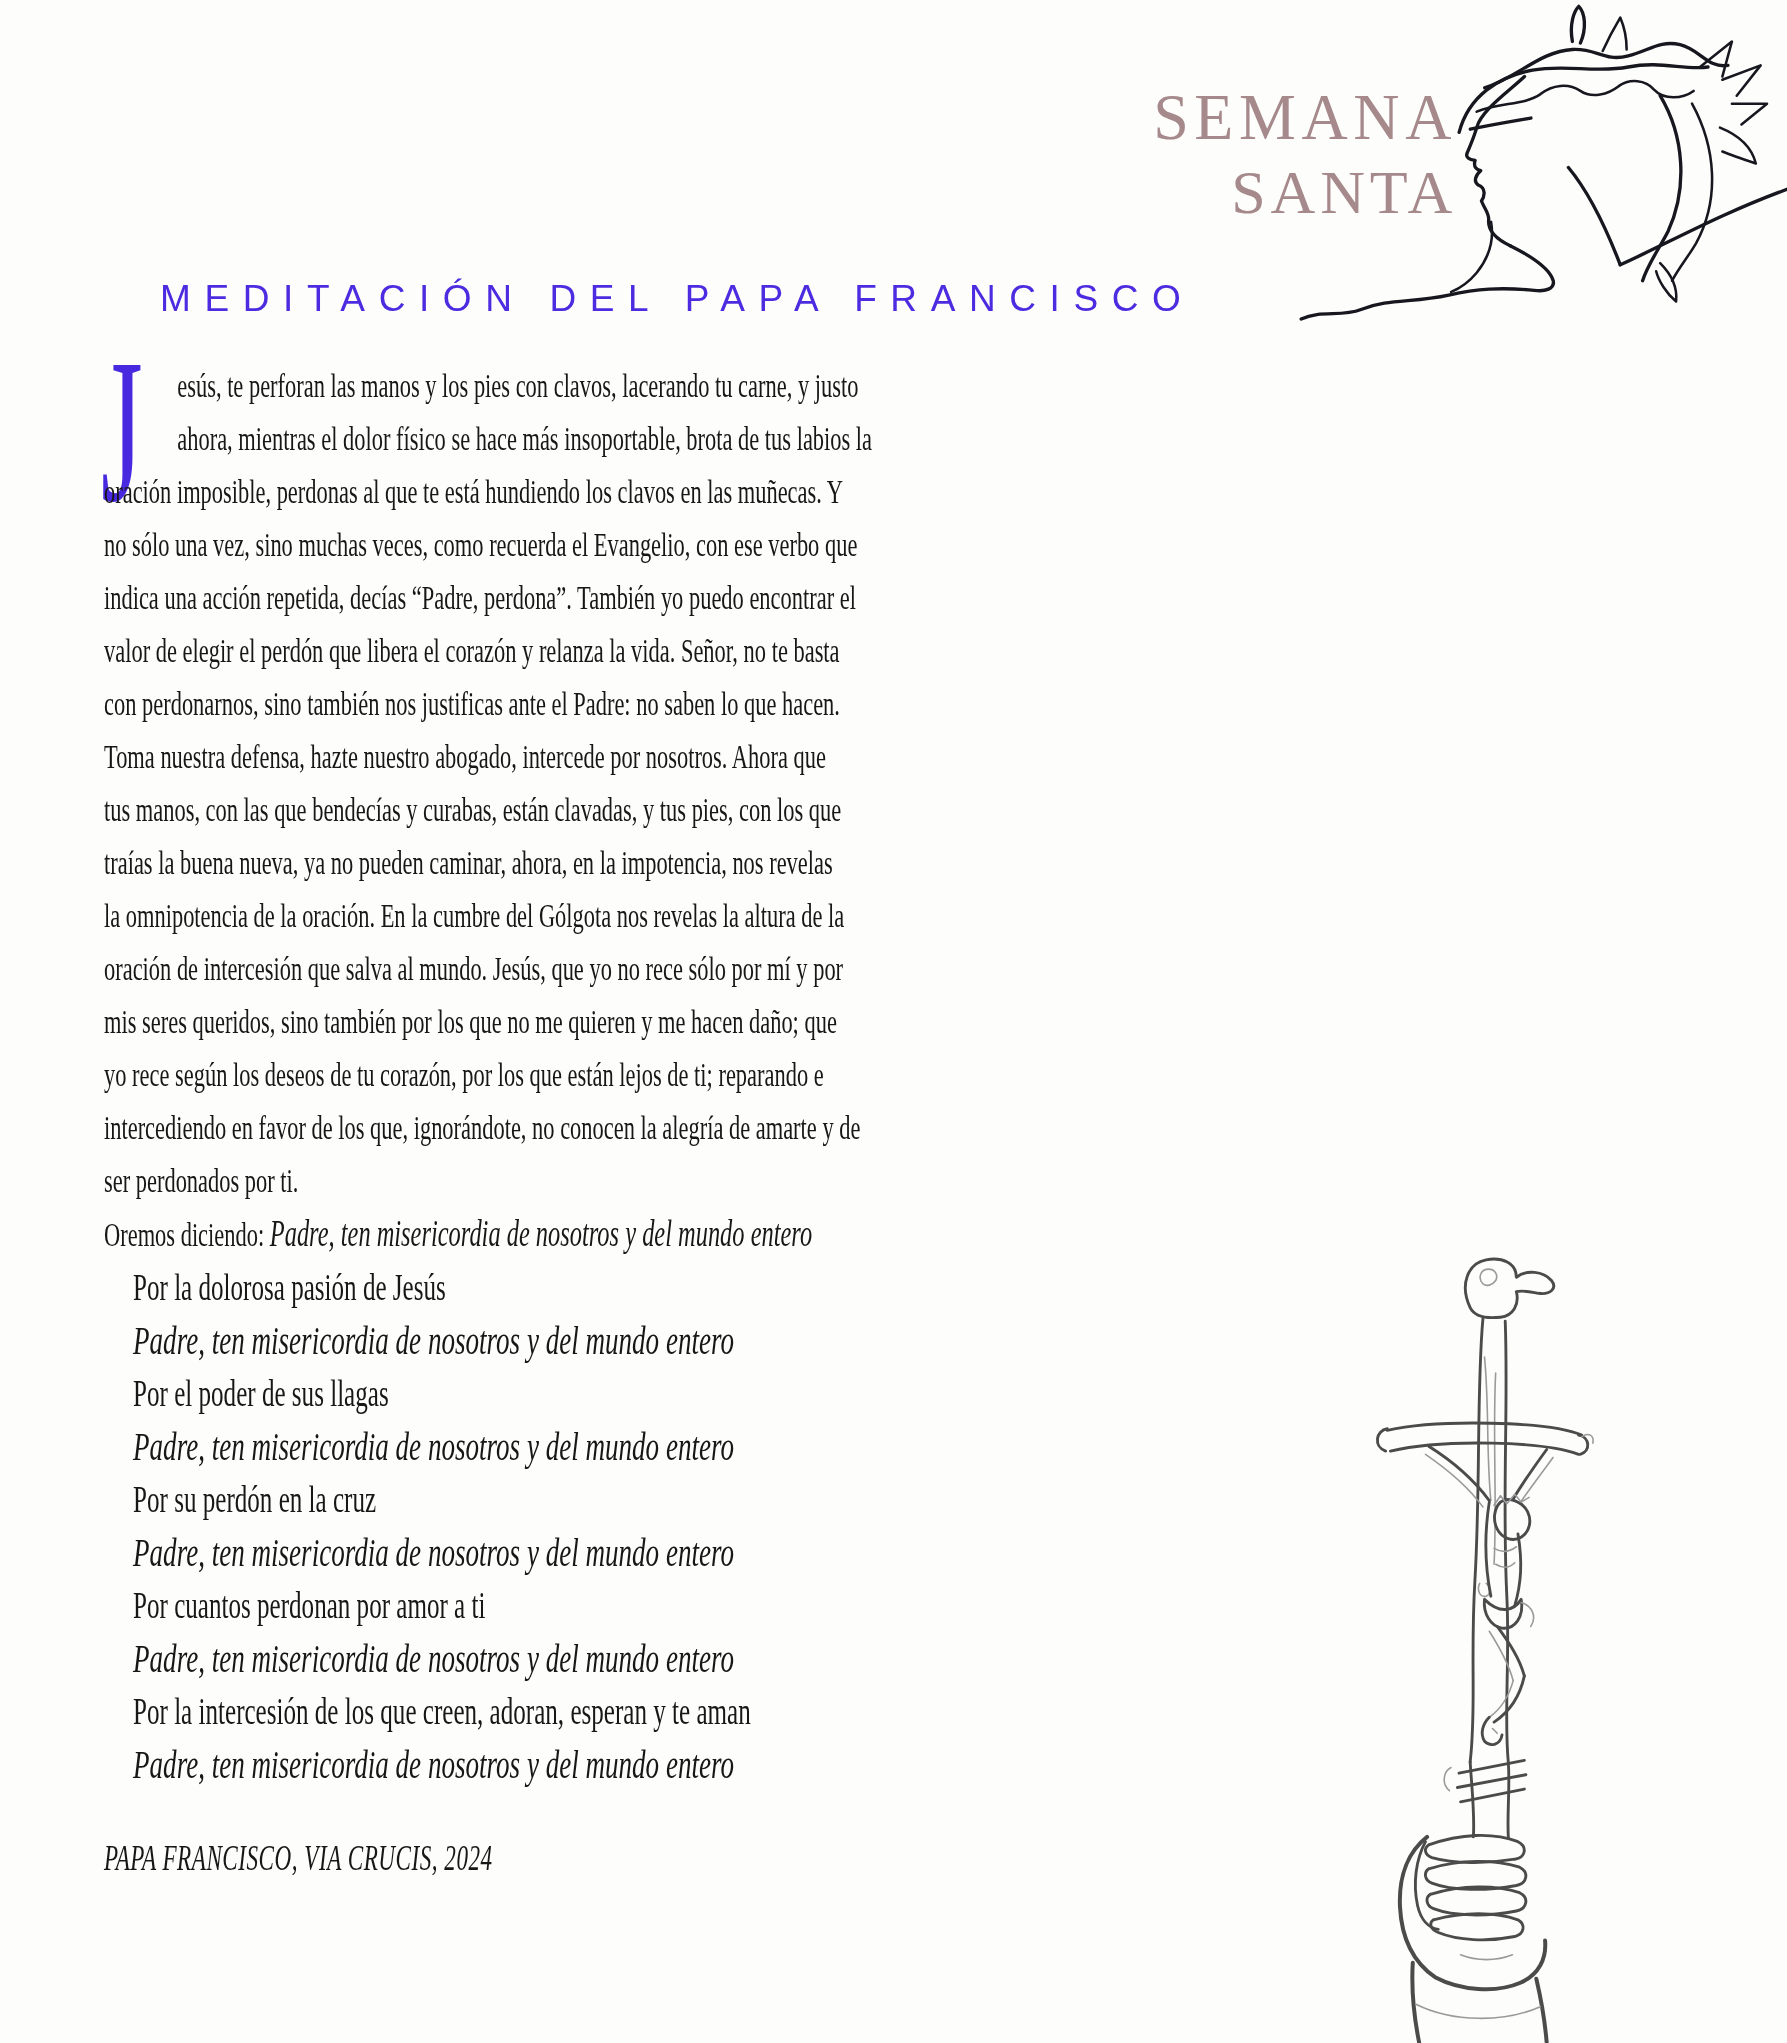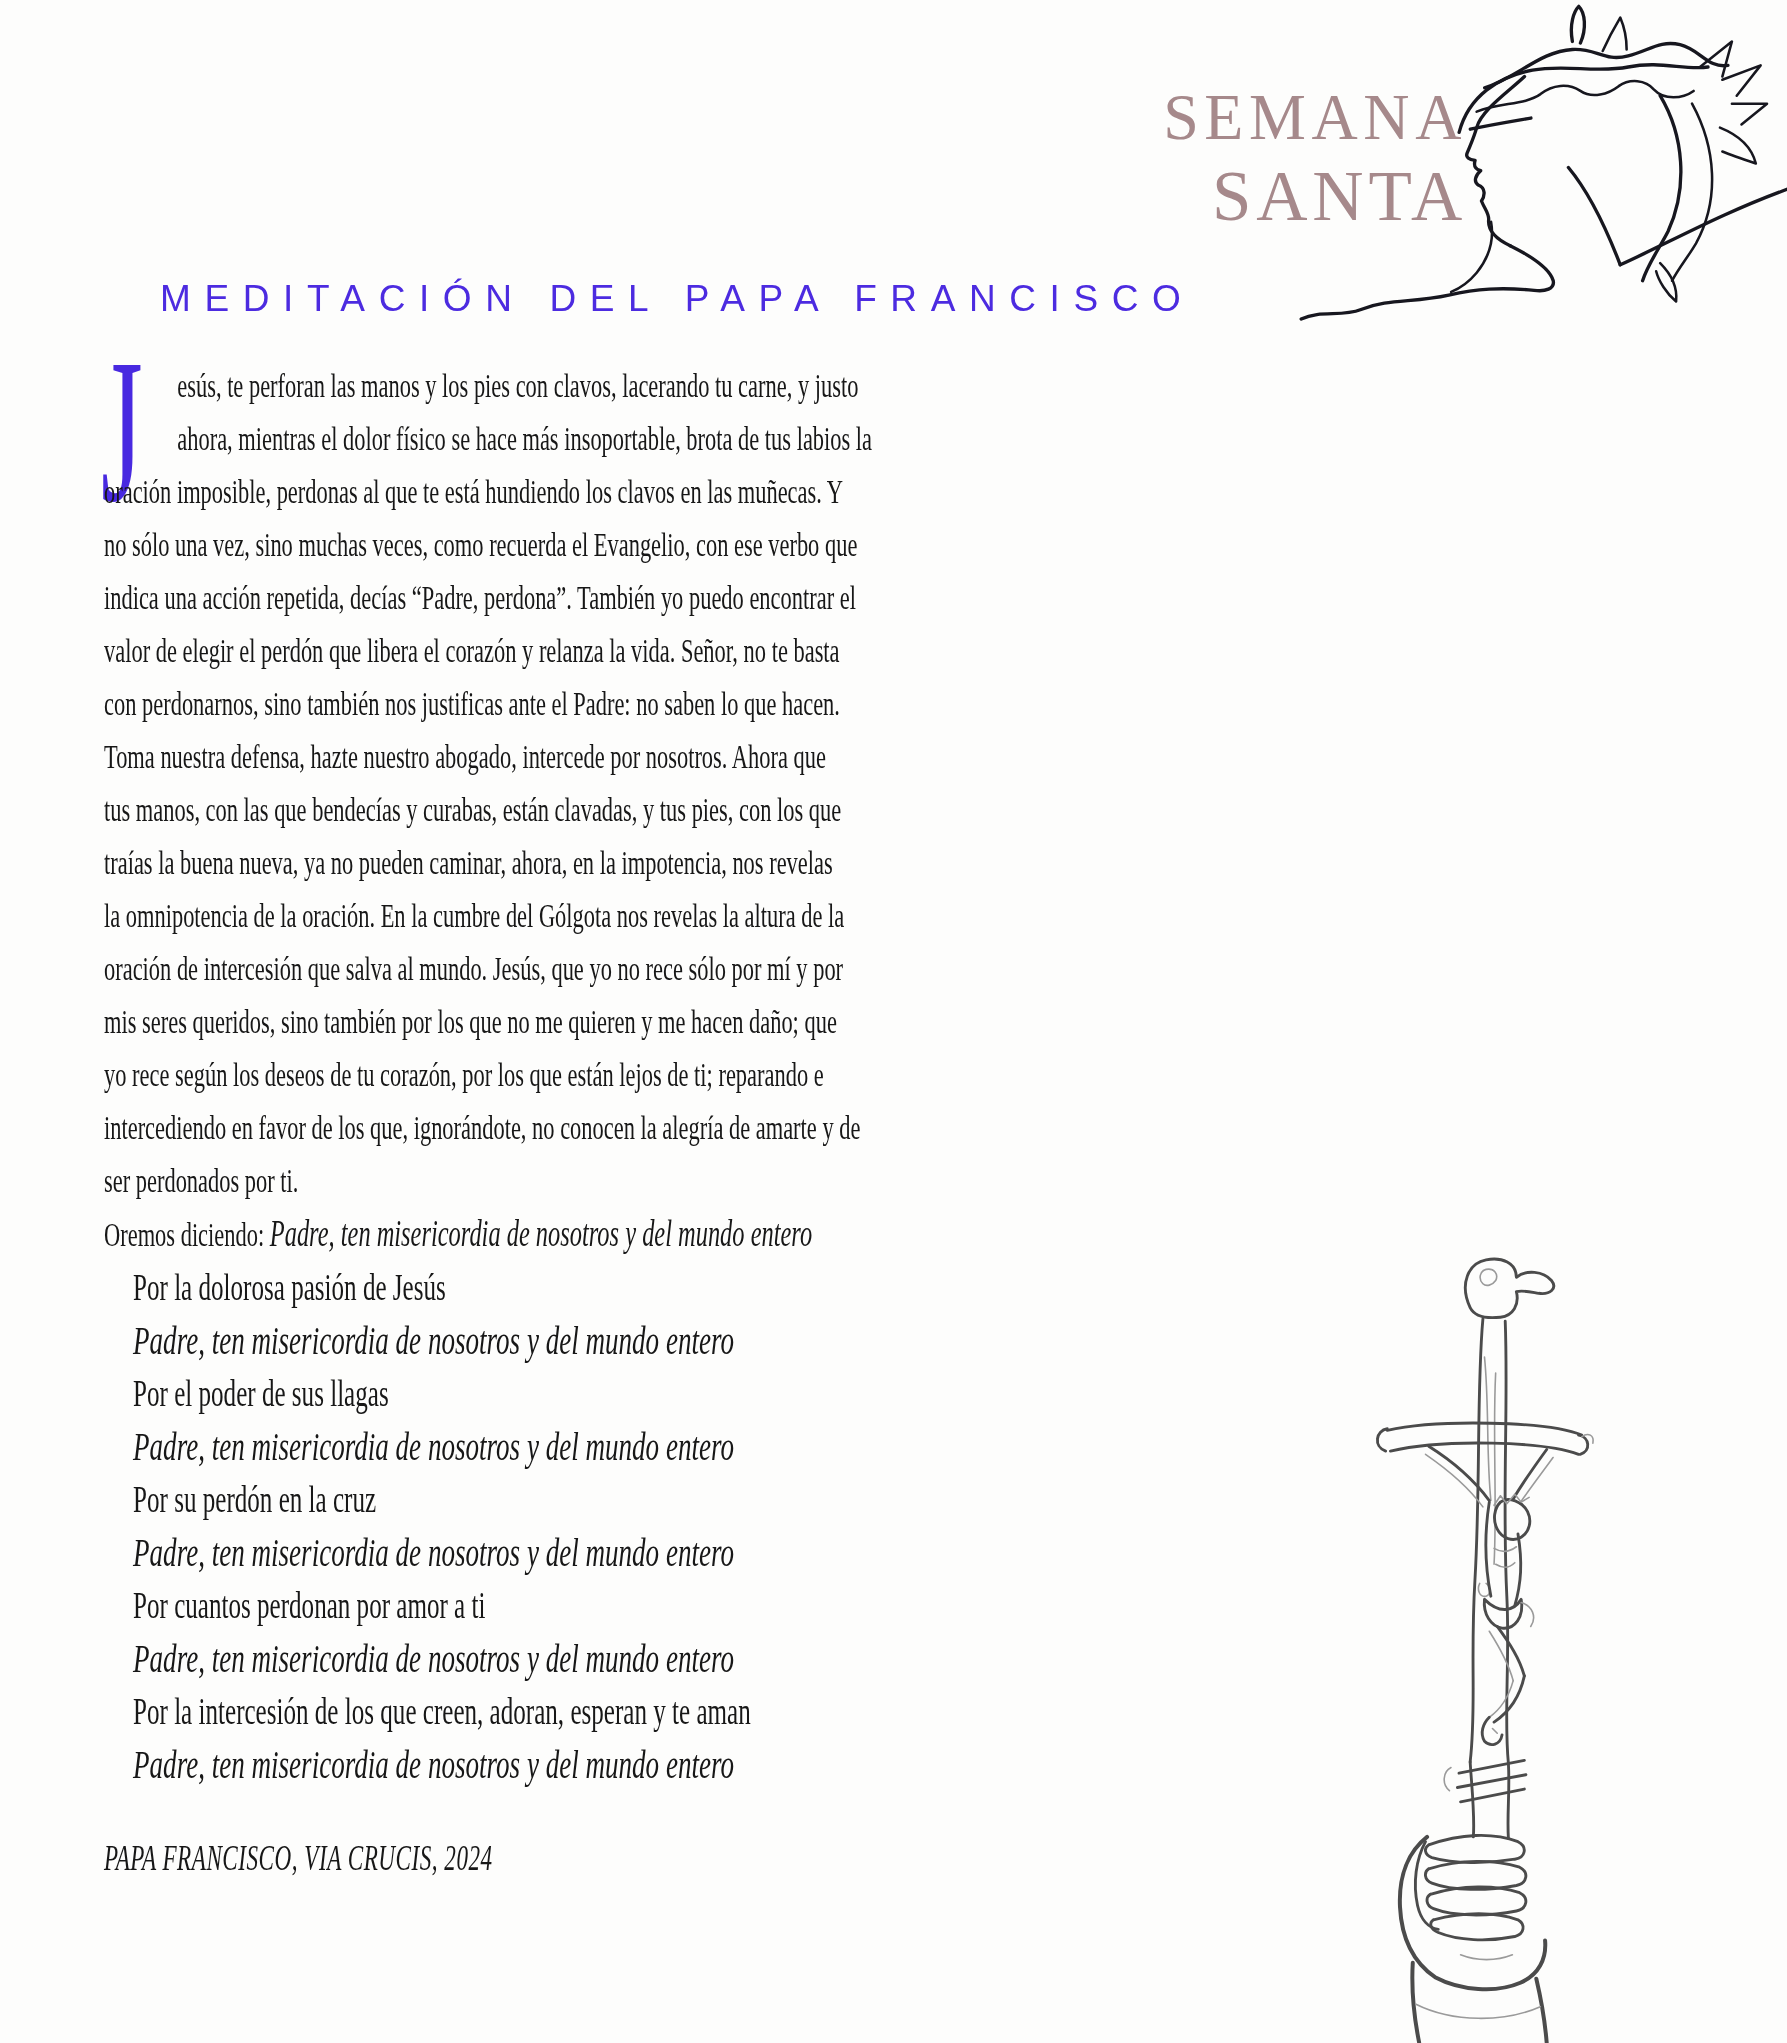--- a/index.html
+++ b/index.html
@@ -12,25 +12,25 @@
     --bg:#fdfdfc;
   }
   html,body{margin:0;padding:0;}
   body{background:#e8e8e8;font-family:"Liberation Serif",serif;}
   .page{
     position:relative;width:1788px;height:2043px;margin:0 auto;
     background:var(--bg);overflow:hidden;color:var(--ink);
   }
   
   .brand{
-    position:absolute;right:321px;top:86px;text-align:right;
+    position:absolute;right:331px;top:86px;text-align:right;
     color:var(--brand);font-family:"Liberation Serif",serif;line-height:1;
   }
   .brand .l1{font-size:64px;letter-spacing:5.6px;transform:scaleY(1.02);}
-  .brand .l2{font-size:71px;letter-spacing:4.8px;margin-top:11.2px;text-align:right;}
+  .brand .l2{font-size:62px;letter-spacing:4.8px;margin-top:11.2px;text-align:right;}
   
   .face-art{position:absolute;left:1285px;top:0;width:503px;height:335px;}
   .face-art path{fill:none;stroke:var(--art);stroke-width:4.2;stroke-linecap:round;stroke-linejoin:round;}
   .face-art path.thin{stroke-width:3.2;}
   
   .heading{
     position:absolute;left:160px;top:278px;
     font-family:"Liberation Sans",sans-serif;font-weight:400;
     font-size:37px;letter-spacing:13.6px;color:var(--purple);
     white-space:nowrap;

